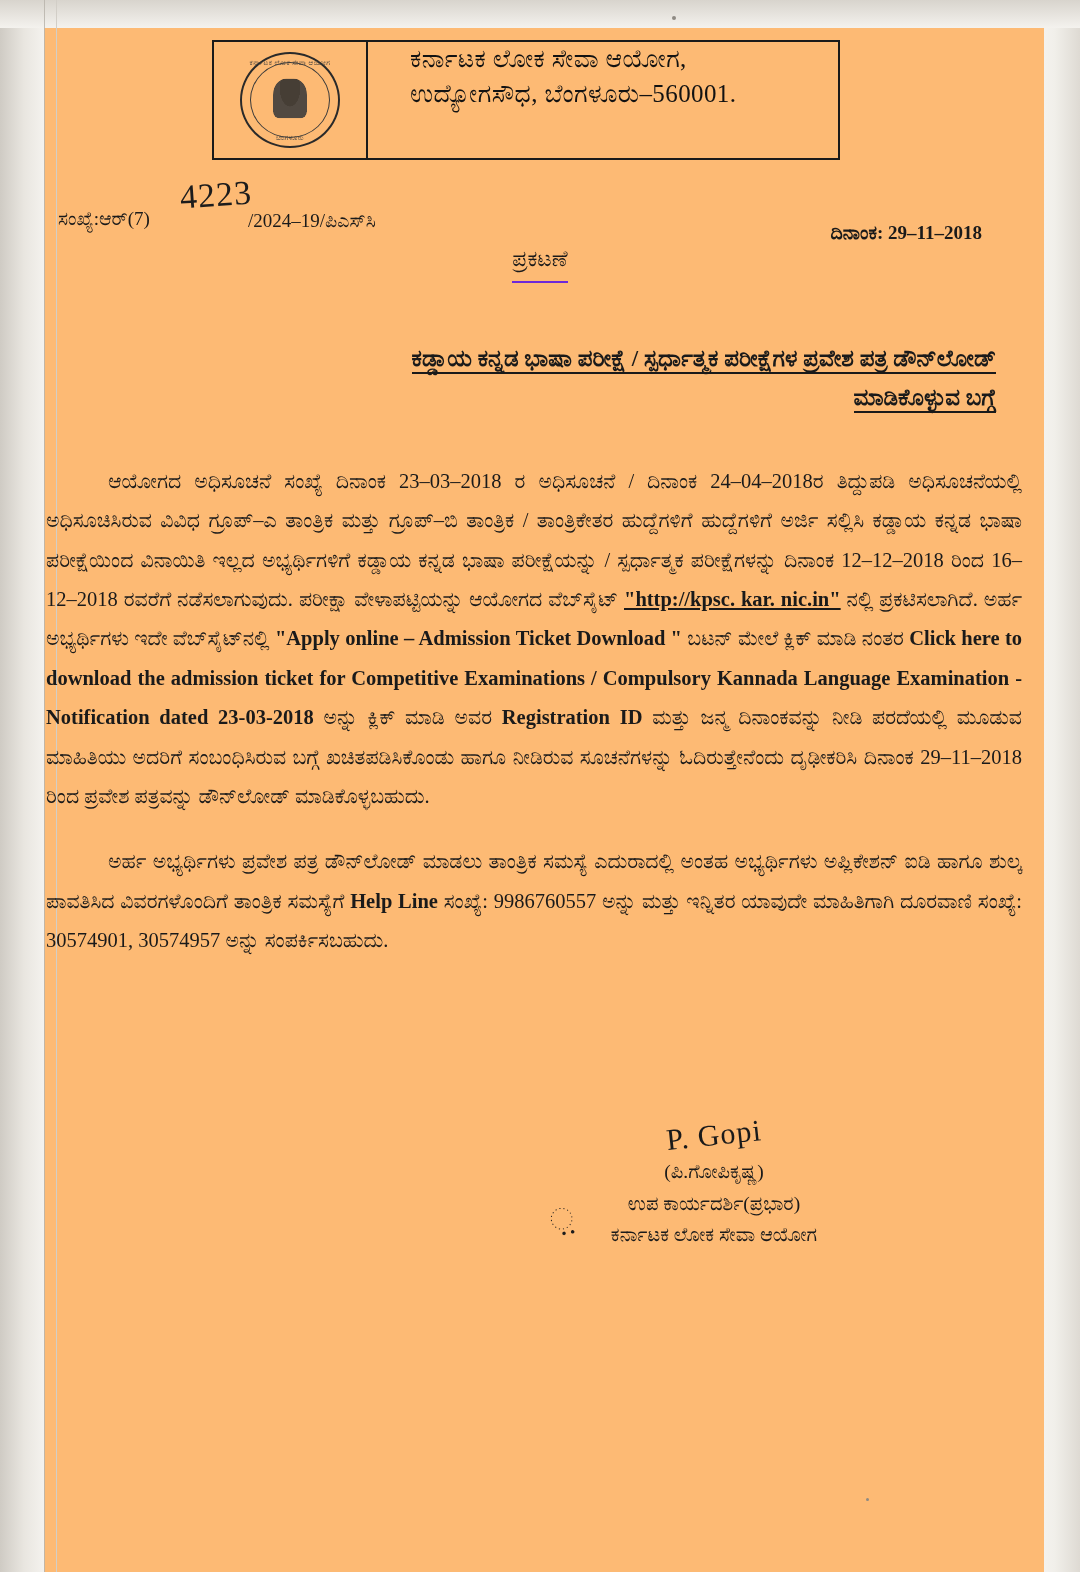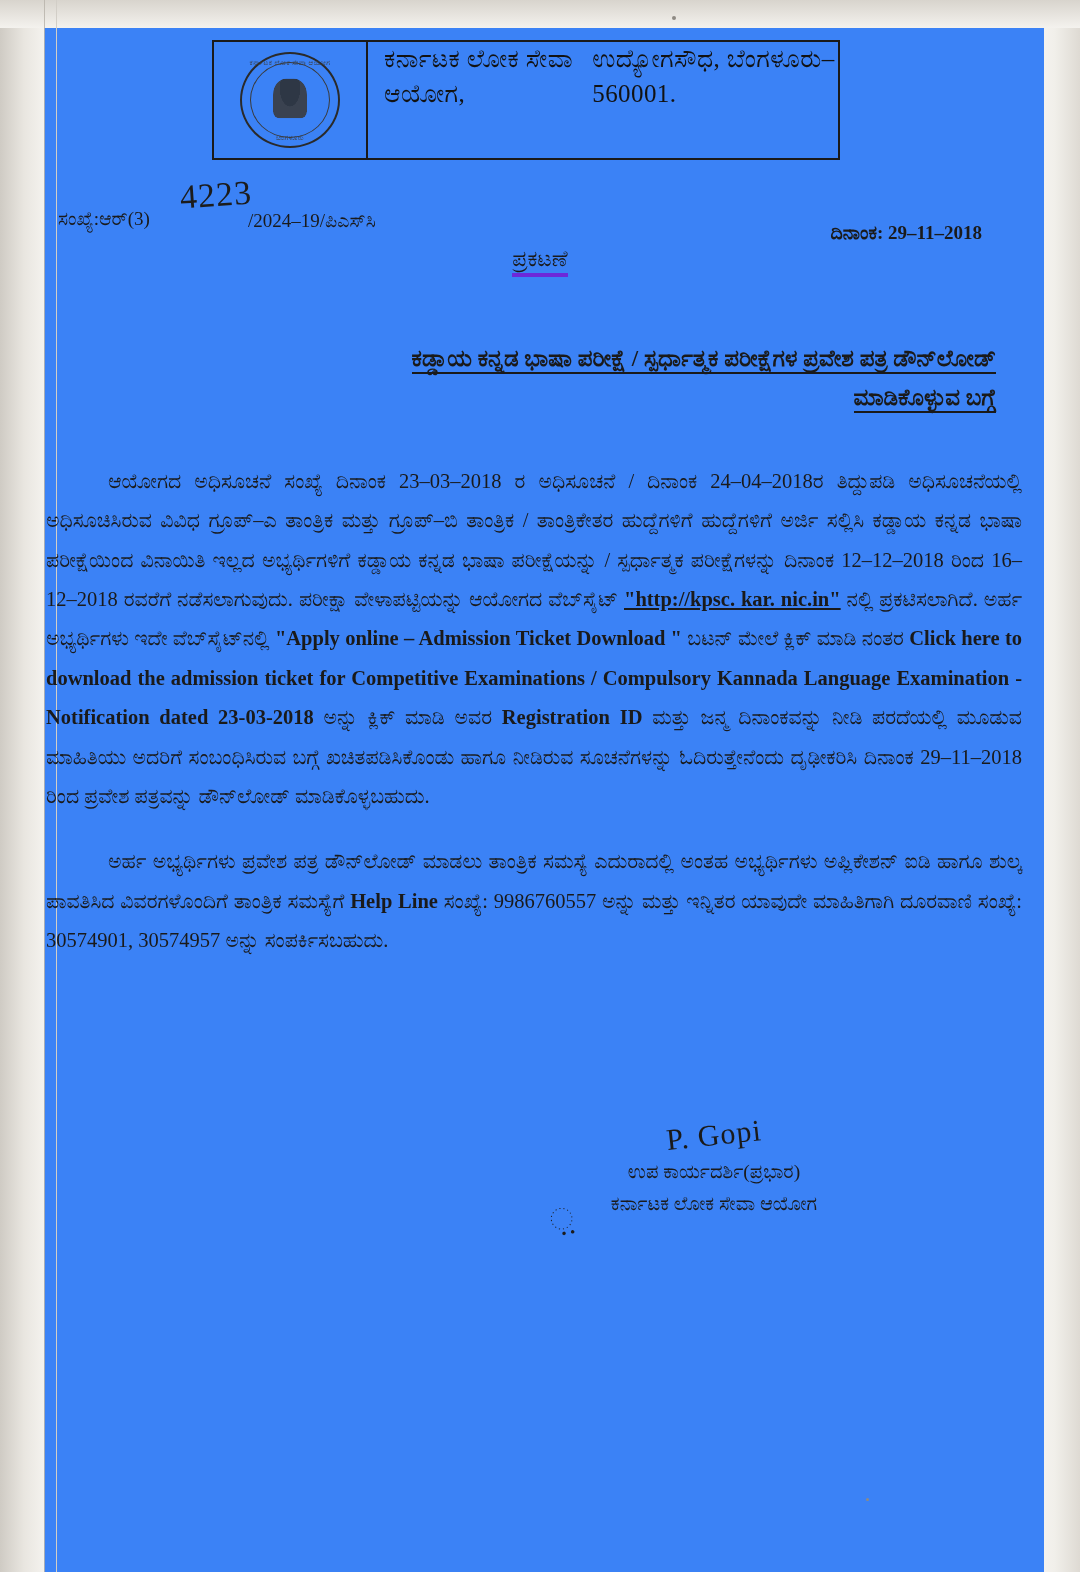--- a/index.html
+++ b/index.html
@@ -4,21 +4,21 @@
 <style>
   html, body {
     margin: 0;
     padding: 0;
     background: #6b6b6b;
   }
   .page {
     position: relative;
     width: 1080px;
     height: 1572px;
-    background: #3b82f6;
+    background: #fdba74;
     overflow: hidden;
     font-family: "Liberation Serif", serif;
     color: #1a1a1a;
   }
   
   .scan-shade-left {
     position: absolute;
     left: 0; top: 0;
     width: 44px; height: 100%;
     background: linear-gradient(to right, #cfcbc4 0%, #e9e6e0 55%, #f4f2ee 100%);
@@ -120,22 +120,23 @@
     letter-spacing: .5px;
     color: #3a3a3a;
     white-space: nowrap;
   }
   .emblem .arc-top { top: 9px; }
   .emblem .arc-bot { bottom: 8px; }
 
   .header-text-cell {
     flex: 1;
     display: flex;
-    justify-content: flex-end;
-    padding-left: 16px;
+    flex-direction: column;
+    justify-content: flex-start;
+    padding-left: 42px;
   }
   .header-line {
     font-size: 25px;
     line-height: 1.38;
     letter-spacing: .4px;
     color: #121212;
   }
 
   
   .ref-left {
@@ -169,22 +170,22 @@
   }
 
   .prakatane {
     position: absolute;
     left: 0; right: 0;
     top: 246px;
     text-align: center;
     font-size: 22px;
   }
   .prakatane span {
-    border-bottom: 4px solid #6d28d9;
-    padding-bottom: 2px;
+    border-bottom: 2px solid #6d28d9;
+    padding-bottom: 10px;
   }
 
   
   .subject {
     position: absolute;
     left: 84px;
     right: 84px;
     top: 340px;
     text-align: right;
     font-size: 23px;
@@ -267,21 +268,21 @@
         <div class="arc-top">ಕರ್ನಾಟಕ ಲೋಕ ಸೇವಾ ಆಯೋಗ</div>
         <div class="arc-bot">ಬೆಂಗಳೂರು</div>
       </div>
     </div>
     <div class="header-text-cell">
       <div class="header-line">ಕರ್ನಾಟಕ ಲೋಕ ಸೇವಾ ಆಯೋಗ,</div>
       <div class="header-line">ಉದ್ಯೋಗಸೌಧ, ಬೆಂಗಳೂರು–560001.</div>
     </div>
   </div>
 
-  <div class="ref-left">ಸಂಖ್ಯೆ:ಆರ್(3)</div>
+  <div class="ref-left">ಸಂಖ್ಯೆ:ಆರ್(7)</div>
   <div class="ref-hand">4223</div>
   <div class="ref-mid">/2024–19/ಪಿಎಸ್‌ಸಿ</div>
   <div class="ref-date">
     <span>ದಿನಾಂಕ:</span>
     <span>29–11–2018</span>
   </div>
 
   <div class="prakatane">
     <span>ಪ್ರಕಟಣೆ</span>
   </div>
@@ -296,17 +297,18 @@
       <span>ಆಯೋಗದ ಅಧಿಸೂಚನೆ ಸಂಖ್ಯೆ ದಿನಾಂಕ 23–03–2018 ರ ಅಧಿಸೂಚನೆ / ದಿನಾಂಕ 24–04–2018ರ ತಿದ್ದುಪಡಿ ಅಧಿಸೂಚನೆಯಲ್ಲಿ ಅಧಿಸೂಚಿಸಿರುವ ವಿವಿಧ ಗ್ರೂಪ್–ಎ ತಾಂತ್ರಿಕ ಮತ್ತು ಗ್ರೂಪ್–ಬಿ ತಾಂತ್ರಿಕ / ತಾಂತ್ರಿಕೇತರ ಹುದ್ದೆಗಳಿಗೆ ಹುದ್ದೆಗಳಿಗೆ ಅರ್ಜಿ ಸಲ್ಲಿಸಿ ಕಡ್ಡಾಯ ಕನ್ನಡ ಭಾಷಾ ಪರೀಕ್ಷೆಯಿಂದ ವಿನಾಯಿತಿ ಇಲ್ಲದ ಅಭ್ಯರ್ಥಿಗಳಿಗೆ ಕಡ್ಡಾಯ ಕನ್ನಡ ಭಾಷಾ ಪರೀಕ್ಷೆಯನ್ನು / ಸ್ಪರ್ಧಾತ್ಮಕ ಪರೀಕ್ಷೆಗಳನ್ನು ದಿನಾಂಕ 12–12–2018 ರಿಂದ 16–12–2018 ರವರೆಗೆ ನಡೆಸಲಾಗುವುದು. ಪರೀಕ್ಷಾ ವೇಳಾಪಟ್ಟಿಯನ್ನು ಆಯೋಗದ ವೆಬ್‌ಸೈಟ್ </span><span class="link">"http://kpsc. kar. nic.in"</span><span> ನಲ್ಲಿ ಪ್ರಕಟಿಸಲಾಗಿದೆ. ಅರ್ಹ ಅಭ್ಯರ್ಥಿಗಳು ಇದೇ ವೆಬ್‌ಸೈಟ್‌ನಲ್ಲಿ </span><span class="b">"Apply online – Admission Ticket Download "</span><span> ಬಟನ್ ಮೇಲೆ ಕ್ಲಿಕ್ ಮಾಡಿ ನಂತರ </span><span class="b">Click here to download the admission ticket for Competitive Examinations / Compulsory Kannada Language Examination - Notification dated 23-03-2018</span><span> ಅನ್ನು ಕ್ಲಿಕ್ ಮಾಡಿ ಅವರ </span><span class="b">Registration ID</span><span> ಮತ್ತು ಜನ್ಮ ದಿನಾಂಕವನ್ನು ನೀಡಿ ಪರದೆಯಲ್ಲಿ ಮೂಡುವ ಮಾಹಿತಿಯು ಅದರಿಗೆ ಸಂಬಂಧಿಸಿರುವ ಬಗ್ಗೆ ಖಚಿತಪಡಿಸಿಕೊಂಡು ಹಾಗೂ ನೀಡಿರುವ ಸೂಚನೆಗಳನ್ನು ಓದಿರುತ್ತೇನೆಂದು ದೃಢೀಕರಿಸಿ ದಿನಾಂಕ 29–11–2018 ರಿಂದ ಪ್ರವೇಶ ಪತ್ರವನ್ನು ಡೌನ್‌ಲೋಡ್ ಮಾಡಿಕೊಳ್ಳಬಹುದು.</span>
     </p>
     <p class="para">
       <span>ಅರ್ಹ ಅಭ್ಯರ್ಥಿಗಳು ಪ್ರವೇಶ ಪತ್ರ ಡೌನ್‌ಲೋಡ್ ಮಾಡಲು ತಾಂತ್ರಿಕ ಸಮಸ್ಯೆ ಎದುರಾದಲ್ಲಿ ಅಂತಹ ಅಭ್ಯರ್ಥಿಗಳು ಅಪ್ಲಿಕೇಶನ್ ಐಡಿ ಹಾಗೂ ಶುಲ್ಕ ಪಾವತಿಸಿದ ವಿವರಗಳೊಂದಿಗೆ ತಾಂತ್ರಿಕ ಸಮಸ್ಯೆಗೆ </span><span class="b">Help Line</span><span> ಸಂಖ್ಯೆ: 9986760557 ಅನ್ನು ಮತ್ತು ಇನ್ನಿತರ ಯಾವುದೇ ಮಾಹಿತಿಗಾಗಿ ದೂರವಾಣಿ ಸಂಖ್ಯೆ: 30574901, 30574957 ಅನ್ನು ಸಂಪರ್ಕಿಸಬಹುದು.</span>
     </p>
   </div>
 
   <div class="sign-block">
     <div class="sign-mark">಼</div>
     <div class="sign-scribble">P. Gopi</div>
+    <div class="sign-line">(ಪಿ.ಗೋಪಿಕೃಷ್ಣ)</div>
     <div class="sign-line">ಉಪ ಕಾರ್ಯದರ್ಶಿ(ಪ್ರಭಾರ)</div>
     <div class="sign-line">ಕರ್ನಾಟಕ ಲೋಕ ಸೇವಾ ಆಯೋಗ</div>
   </div>
 
 </div>
 
 </body></html>

